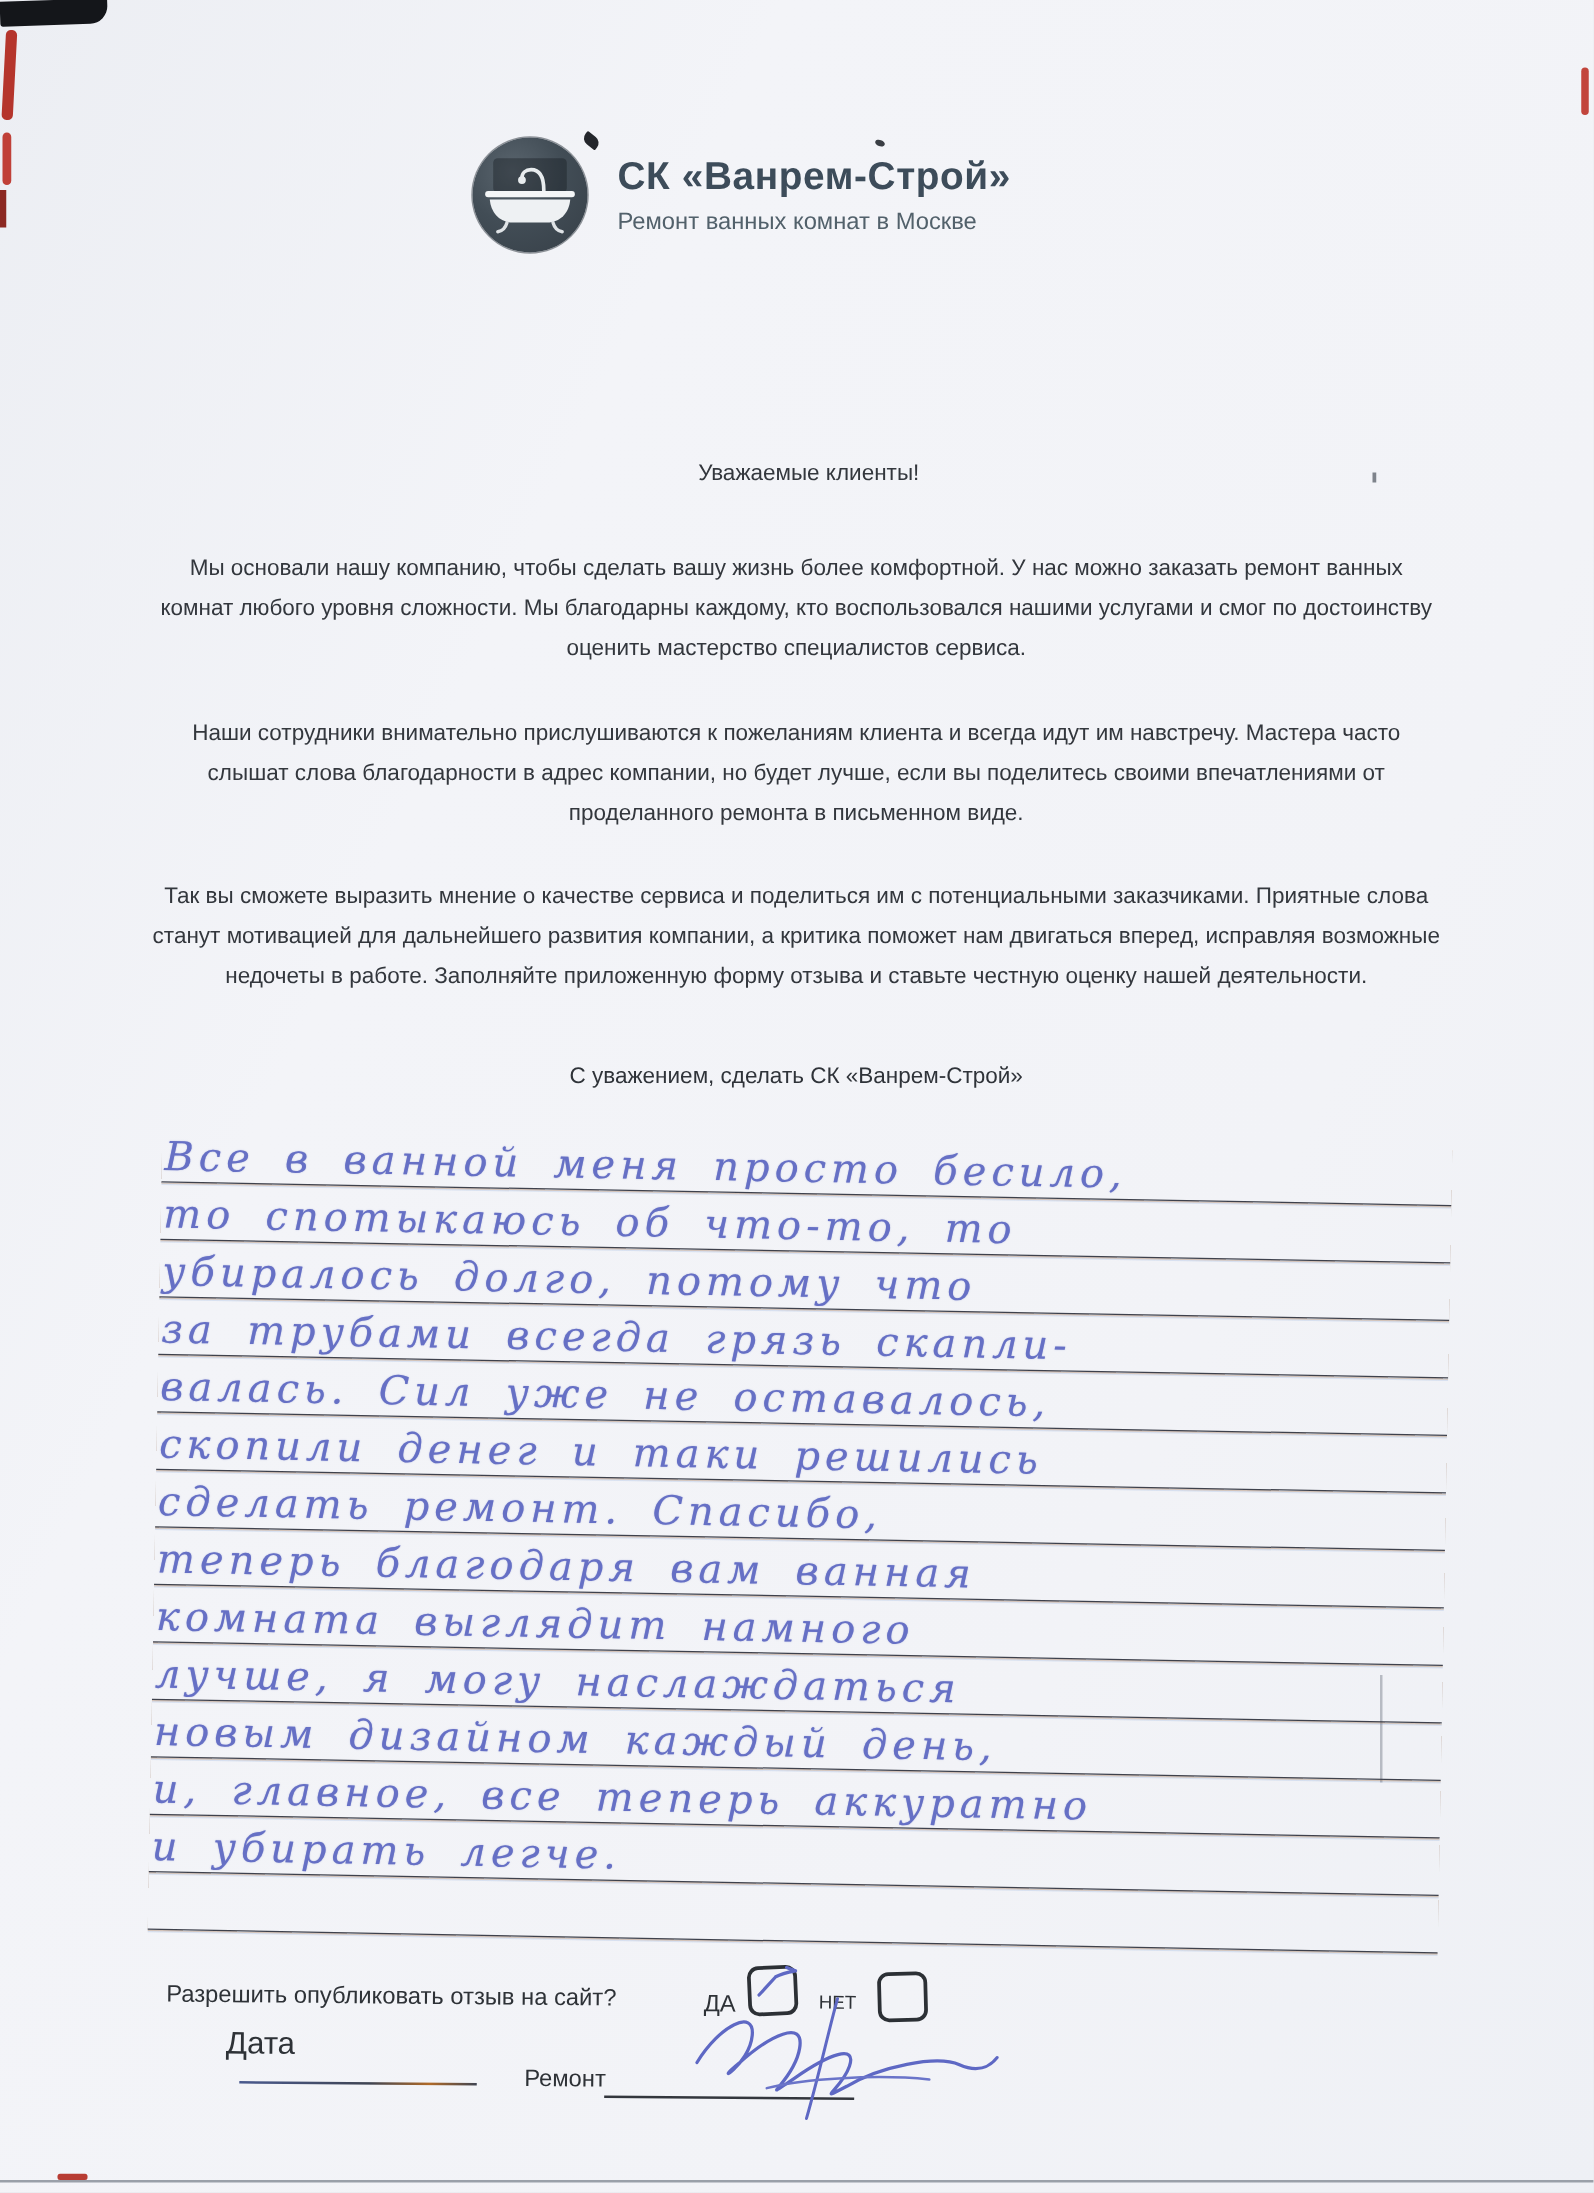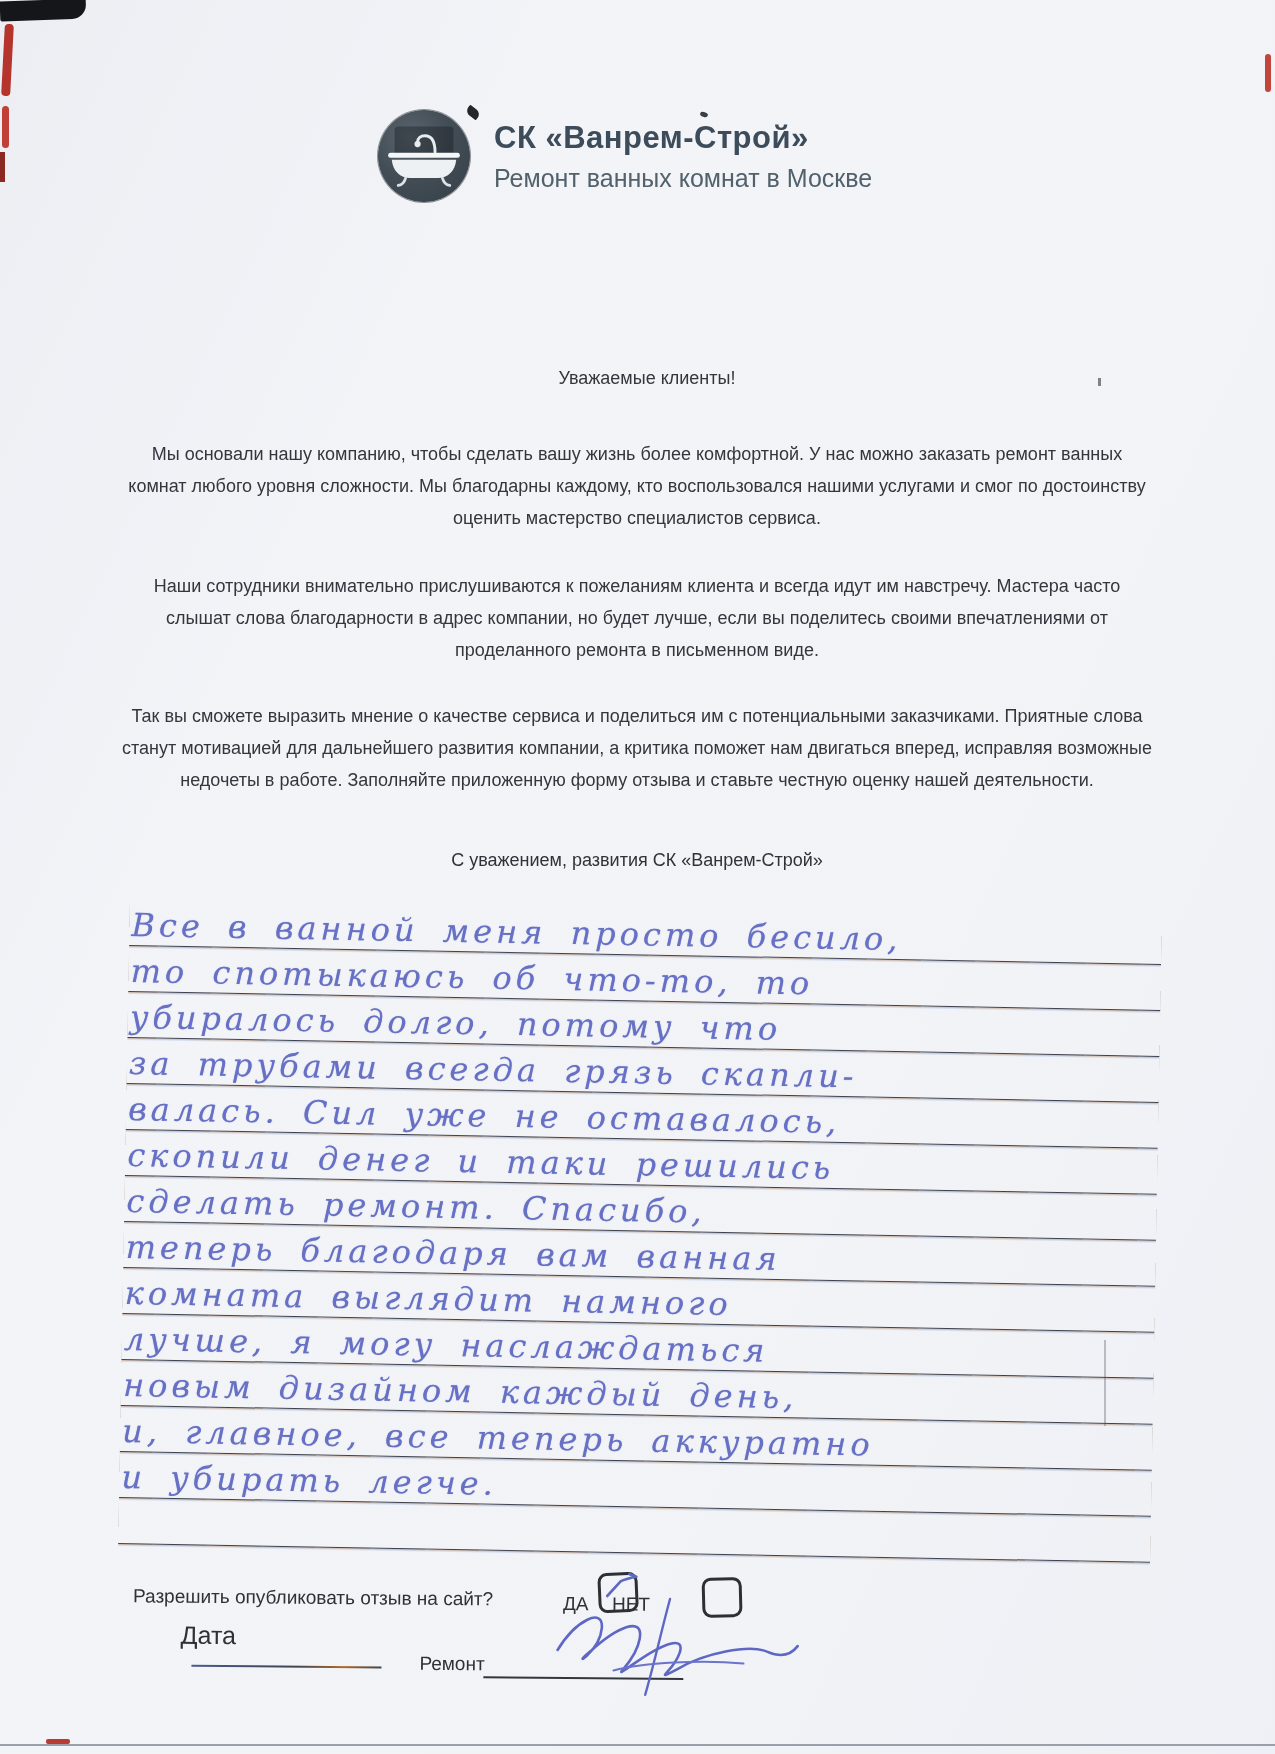--- a/index.html
+++ b/index.html
@@ -28,21 +28,21 @@
 
   
   .logo-row{position:absolute;left:378px;top:110px;display:flex;align-items:center;gap:24px;}
   .logo-circle{
     width:92px;height:92px;border-radius:50%;
     background:radial-gradient(circle at 35% 30%,#5a656e 0%,#424d56 45%,#363f47 100%);
     box-shadow:0 0 0 1px rgba(40,48,55,.5);
     display:flex;align-items:center;justify-content:center;
   }
   .logo-title{font-size:31px;font-weight:bold;color:#3d4c5a;letter-spacing:.5px;}
-  .logo-subtitle{font-size:25px;color:#52616b;margin-top:8px;}
+  .logo-subtitle{font-size:19px;color:#52616b;margin-top:8px;}
 
   
   .heading{position:absolute;left:122px;top:296px;width:1030px;text-align:center;
     font-size:28px;font-weight:bold;color:#1d2023;letter-spacing:.3px;}
   .salutation{position:absolute;left:132px;top:368px;width:1030px;text-align:center;font-size:18px;color:#33373d;}
   .para{position:absolute;left:122px;width:1030px;text-align:center;font-size:18px;line-height:32px;color:#33373d;}
   .p1{top:420px;} .p2{top:552px;} .p3{top:682px;}
   .closing{position:absolute;left:122px;top:850px;width:1030px;text-align:center;font-size:18px;color:#2f3339;}
 
   
@@ -60,21 +60,21 @@
     font-family:"DejaVu Serif",serif;font-style:italic;
     font-size:32px;color:#6670c5;
     letter-spacing:4px;word-spacing:10px;
     text-shadow:0 0 1px rgba(90,100,190,.55);
   }
 
   
   .form-bottom{position:absolute;left:0;top:0;width:1275px;height:1754px;transform:rotate(.5deg);transform-origin:100px 1600px;}
   .q-label{position:absolute;left:133px;top:1585px;font-size:19px;color:#2e3237;}
   .yes-label{position:absolute;left:563px;top:1589px;font-size:19px;color:#2e3237;}
-  .no-label{position:absolute;left:612px;top:1589px;font-size:19px;color:#2e3237;}
+  .no-label{position:absolute;left:655px;top:1589px;font-size:15px;color:#2e3237;}
   .checkbox{
     position:absolute;width:34px;height:34px;
     border:3px solid #2c3035;border-radius:9px;background:transparent;
   }
   .cb-yes{left:598px;top:1568px;transform:rotate(-3deg);}
   .cb-no{left:702px;top:1572px;transform:rotate(-2deg);}
   .cb-yes svg{position:absolute;left:-4px;top:-6px;overflow:visible;}
   .date-label{position:absolute;left:133px;top:1620px;font-size:25px;color:#2e3237;margin-left:48px;}
   .date-line{position:absolute;left:192px;top:1664px;width:190px;height:2px;
     background:linear-gradient(90deg,#4a5a8f 0%,#3f4452 55%,#b06a28 80%,#3f4452 100%);}
@@ -116,21 +116,21 @@
     <div class="logo-text">
       <div class="logo-title">СК «Ванрем-Строй»</div>
       <div class="logo-subtitle">Ремонт ванных комнат в Москве</div>
     </div>
   </header>
 
   <div class="salutation">Уважаемые клиенты!</div>
   <p class="para p1">Мы основали нашу компанию, чтобы сделать вашу жизнь более комфортной. У нас можно заказать ремонт ванных комнат любого уровня сложности. Мы благодарны каждому, кто воспользовался нашими услугами и смог по достоинству оценить мастерство специалистов сервиса.</p>
   <p class="para p2">Наши сотрудники внимательно прислушиваются к пожеланиям клиента и всегда идут им навстречу. Мастера часто слышат слова благодарности в адрес компании, но будет лучше, если вы поделитесь своими впечатлениями от проделанного ремонта в письменном виде.</p>
   <p class="para p3">Так вы сможете выразить мнение о качестве сервиса и поделиться им с потенциальными заказчиками. Приятные слова станут мотивацией для дальнейшего развития компании, а критика поможет нам двигаться вперед, исправляя возможные недочеты в работе. Заполняйте приложенную форму отзыва и ставьте честную оценку нашей деятельности.</p>
-  <div class="closing">С уважением, развития СК «Ванрем-Строй»</div>
+  <div class="closing">С уважением, сделать СК «Ванрем-Строй»</div>
 
   <div class="handwriting">
     <div class="hw-line">
         <span class="hw-text">Все в ванной меня просто бесило,</span>
       </div>
     <div class="hw-line">
         <span class="hw-text">то спотыкаюсь об что-то, то</span>
       </div>
     <div class="hw-line">
         <span class="hw-text">убиралось долго, потому что</span>

